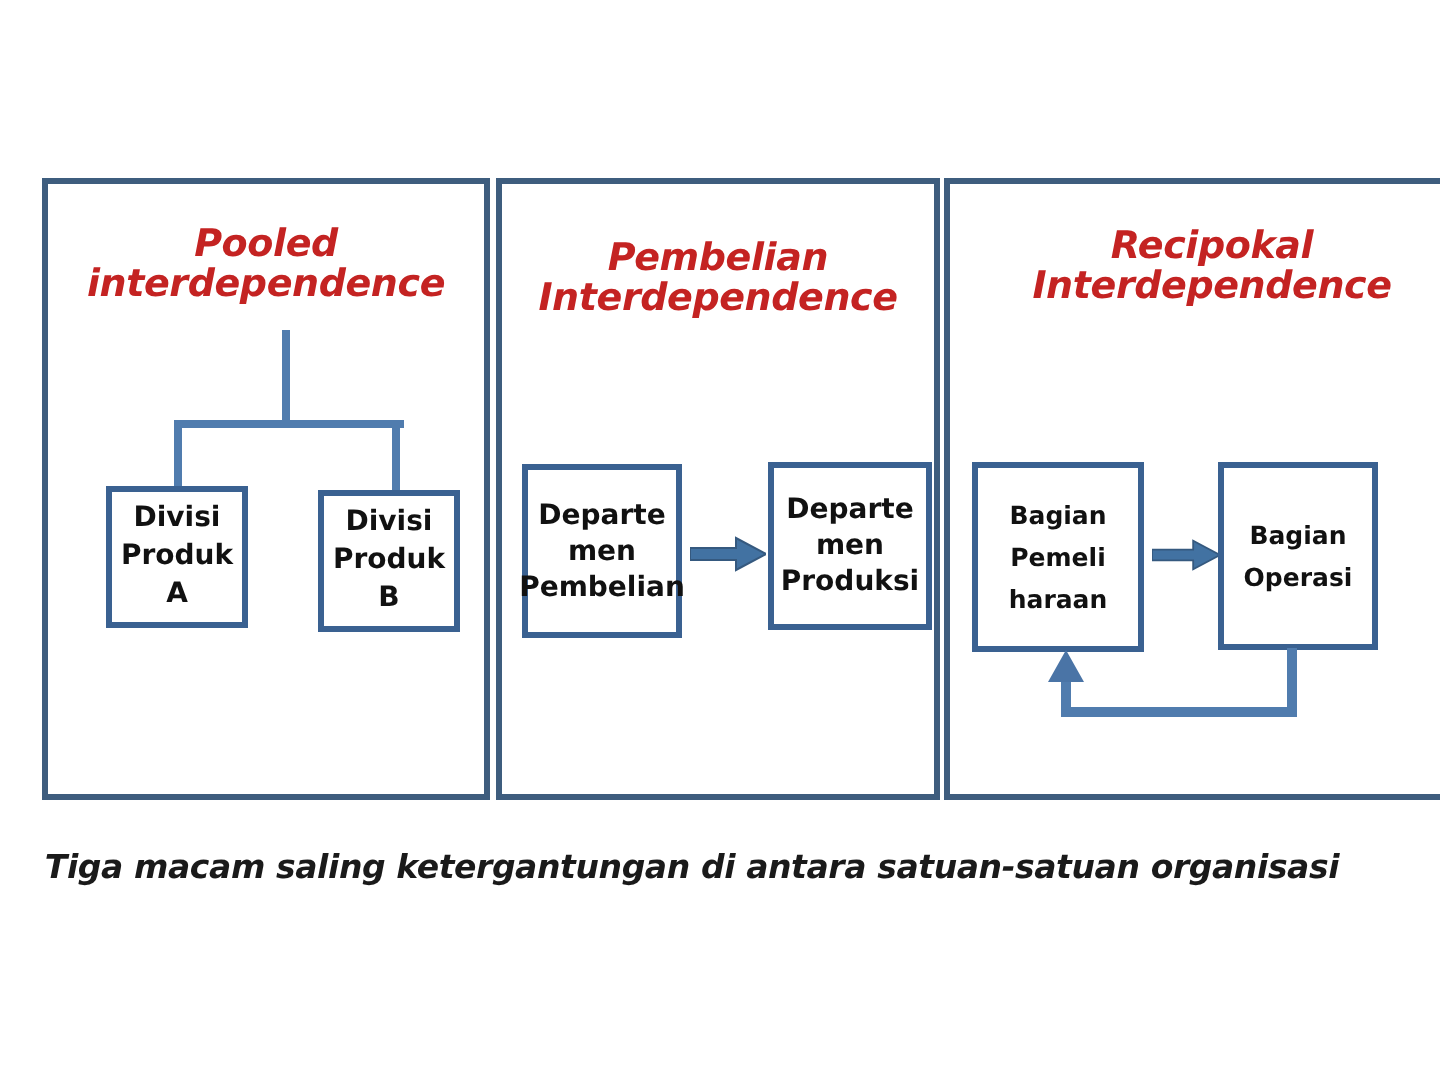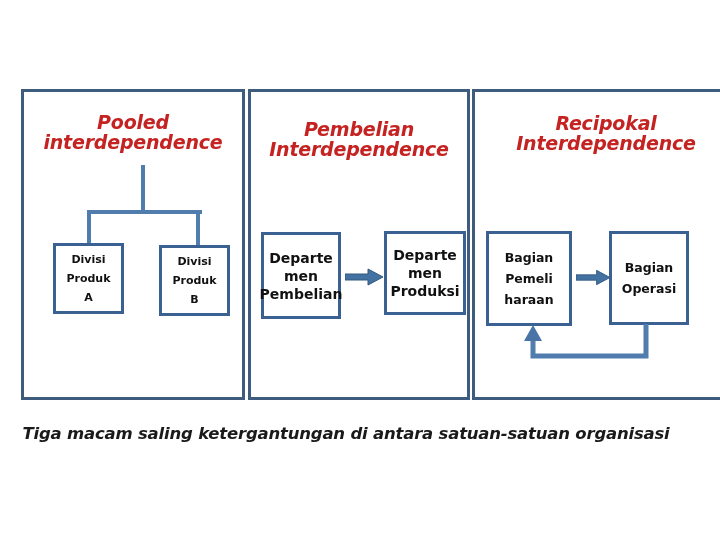--- a/index.html
+++ b/index.html
@@ -25,21 +25,21 @@
   .p1 .panel-title{top:20px;}
   .p2 .panel-title{top:27px;}
   .p3 .panel-title{top:21px;}
 
   .node{
     position:absolute;background:#ffffff;border:3px solid #3a6191;box-sizing:border-box;
     color:#111111;font-weight:bold;text-align:center;
     display:flex;align-items:center;justify-content:center;
     white-space:pre-line;
   }
-  .p1 .node{font-size:11px;line-height:19px;}
+  .p1 .node{font-size:14px;line-height:19px;}
   .p2 .node{font-size:14px;line-height:18px;}
   .p3 .node{font-size:12.5px;line-height:21px;}
 
   .p1-box-a{left:29px;top:151px;width:71px;height:71px;}
   .p1-box-b{left:135px;top:153px;width:71px;height:71px;}
   .p2-box-l{left:10px;top:140px;width:80px;height:87px;}
   .p2-box-r{left:133px;top:139px;width:82px;height:84px;}
   .p3-box-l{left:11px;top:139px;width:86px;height:95px;}
   .p3-box-r{left:134px;top:139px;width:80px;height:94px;}
 

